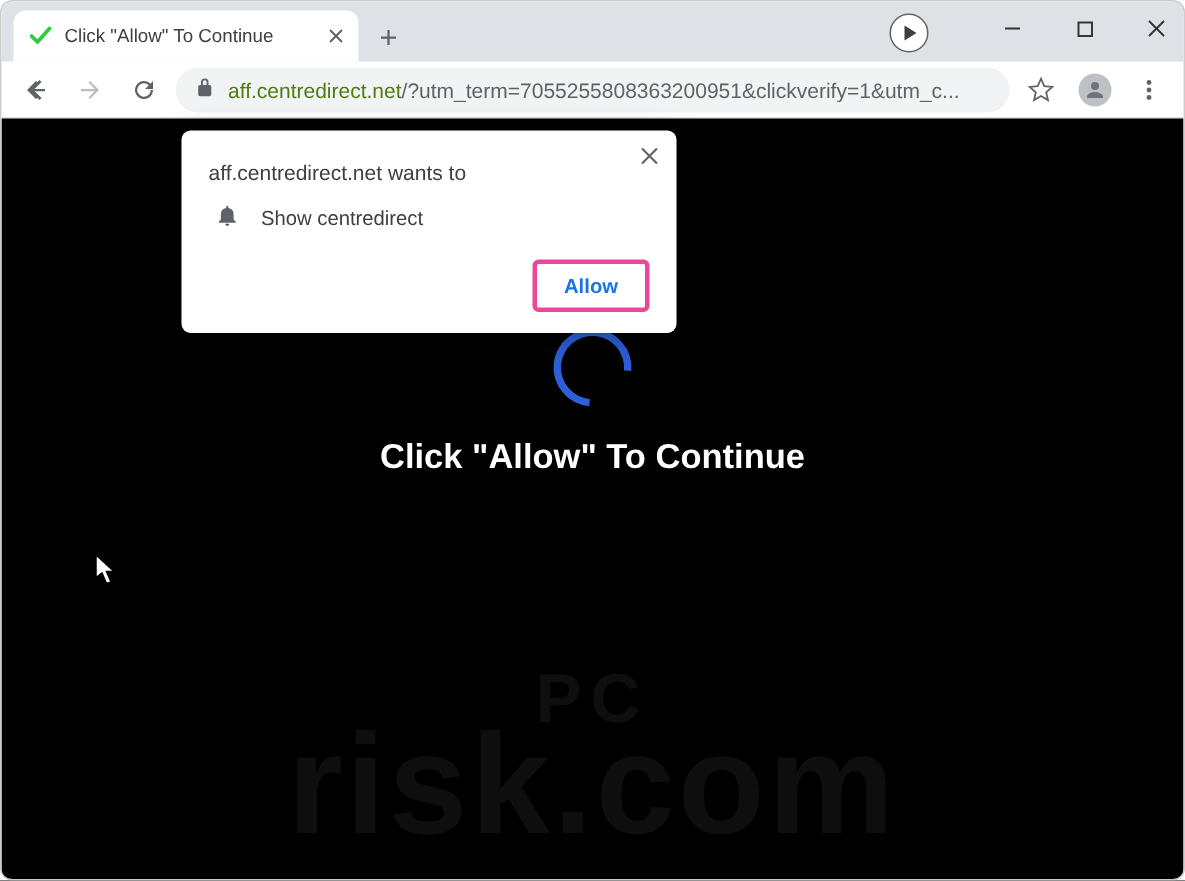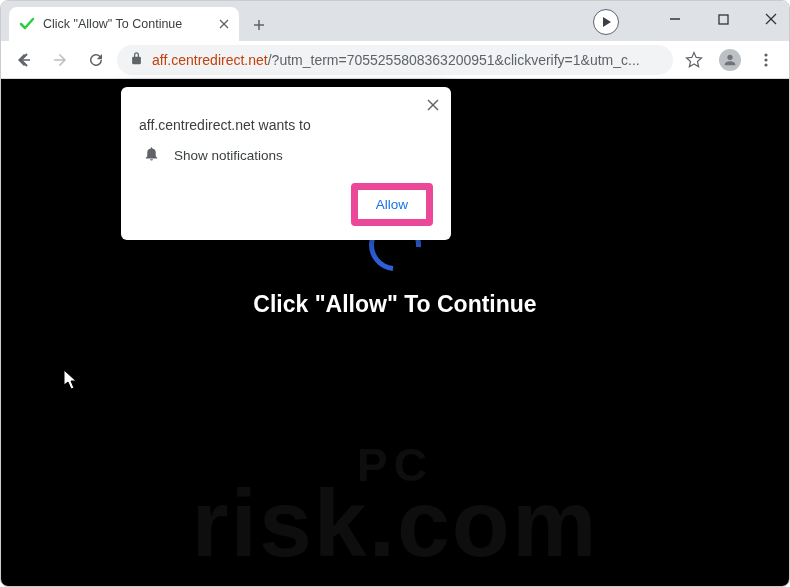--- a/index.html
+++ b/index.html
@@ -80,21 +80,21 @@
       border-radius: 15px;
       display: flex;
       align-items: center;
       padding: 0 12px;
       gap: 8px;
       font-size: 14px;
       color: #5f6368;
       overflow: hidden;
     }
     .omnibox .url { white-space: nowrap; overflow: hidden; text-overflow: ellipsis; color: #5f6368; }
-    .omnibox .url .domain { color: #c2410c; }
+    .omnibox .url .domain { color: #4d7c0f; }
     .star-icon, .account-icon, .menu-icon {
       width: 30px; height: 30px; display:flex; align-items:center; justify-content:center;
       color: #5f6368;
     }
     .account-icon .circle {
       width: 22px; height:22px; background:#bdc1c6; border-radius:50%;
       display:flex; align-items:center; justify-content:center;
     }
     .media-indicator {
       position: absolute;
@@ -153,40 +153,41 @@
       z-index: 50;
       pointer-events: none;
     }
     .notif-prompt {
       position: absolute;
       left: 120px; top: 86px;
       width: 330px;
       background: #fff;
       border-radius: 6px;
       box-shadow: 0 4px 20px rgba(0,0,0,0.3);
-      padding: 30px 18px 14px 18px;
+      padding: 20px 18px 14px 18px;
       z-index: 40;
       font-size: 13.5px;
       color: #3c4043;
     }
     .notif-prompt .close-x {
       position: absolute; right: 12px; top: 10px; font-size: 16px; color:#5f6368; cursor:pointer;
     }
     .notif-prompt .heading { font-size: 14px; margin-bottom: 12px; }
     .notif-row { display:flex; align-items:center; gap: 14px; margin-bottom: 18px; padding-left: 4px; }
     .notif-row .bell { color:#5f6368; }
     .notif-actions { display:flex; justify-content:flex-end; gap: 10px; }
     .notif-btn {
       padding: 7px 18px;
-      border: 7px solid #ec4899;
+      border: 3px solid #ec4899;
       border-radius: 4px;
       background: #fff;
       color: #1a73e8;
       font-size: 13.5px;
       cursor: pointer;
+      font-weight: bold;
     }
     .favicon-check {
       width:16px;height:16px;display:inline-flex;align-items:center;justify-content:center;
     }
   </style>
 </head>
 <body>
 
 <div class="window-frame">
 
@@ -301,21 +302,21 @@
           <line x1="11" y1="1" x2="1" y2="11" stroke="#5f6368" stroke-width="1.4"></line>
         </svg>
     </div>
     <div class="heading">aff.centredirect.net wants to</div>
     <div class="notif-row">
       <span class="bell">
         <svg width="17" height="17" viewBox="0 0 24 24">
             <path d="M12 22a2 2 0 0 0 2-2h-4a2 2 0 0 0 2 2zm6-6V11a6 6 0 0 0-5-5.91V4a1 1 0 1 0-2 0v1.09A6 6 0 0 0 6 11v5l-2 2v1h16v-1l-2-2z" fill="#5f6368"></path>
           </svg>
       </span>
-      <span>Show notifications</span>
+      <span>Show centredirect</span>
     </div>
     <div class="notif-actions">
       <button class="notif-btn">Allow</button>
     </div>
   </div>
 
   <div class="cursor">
     <svg width="16" height="22" viewBox="0 0 16 22">
         <path d="M1 1 L1 16 L5 13 L8 20 L11 19 L8 12 L13 12 Z" fill="#fff" stroke="#000" stroke-width="1"></path>
       </svg>

